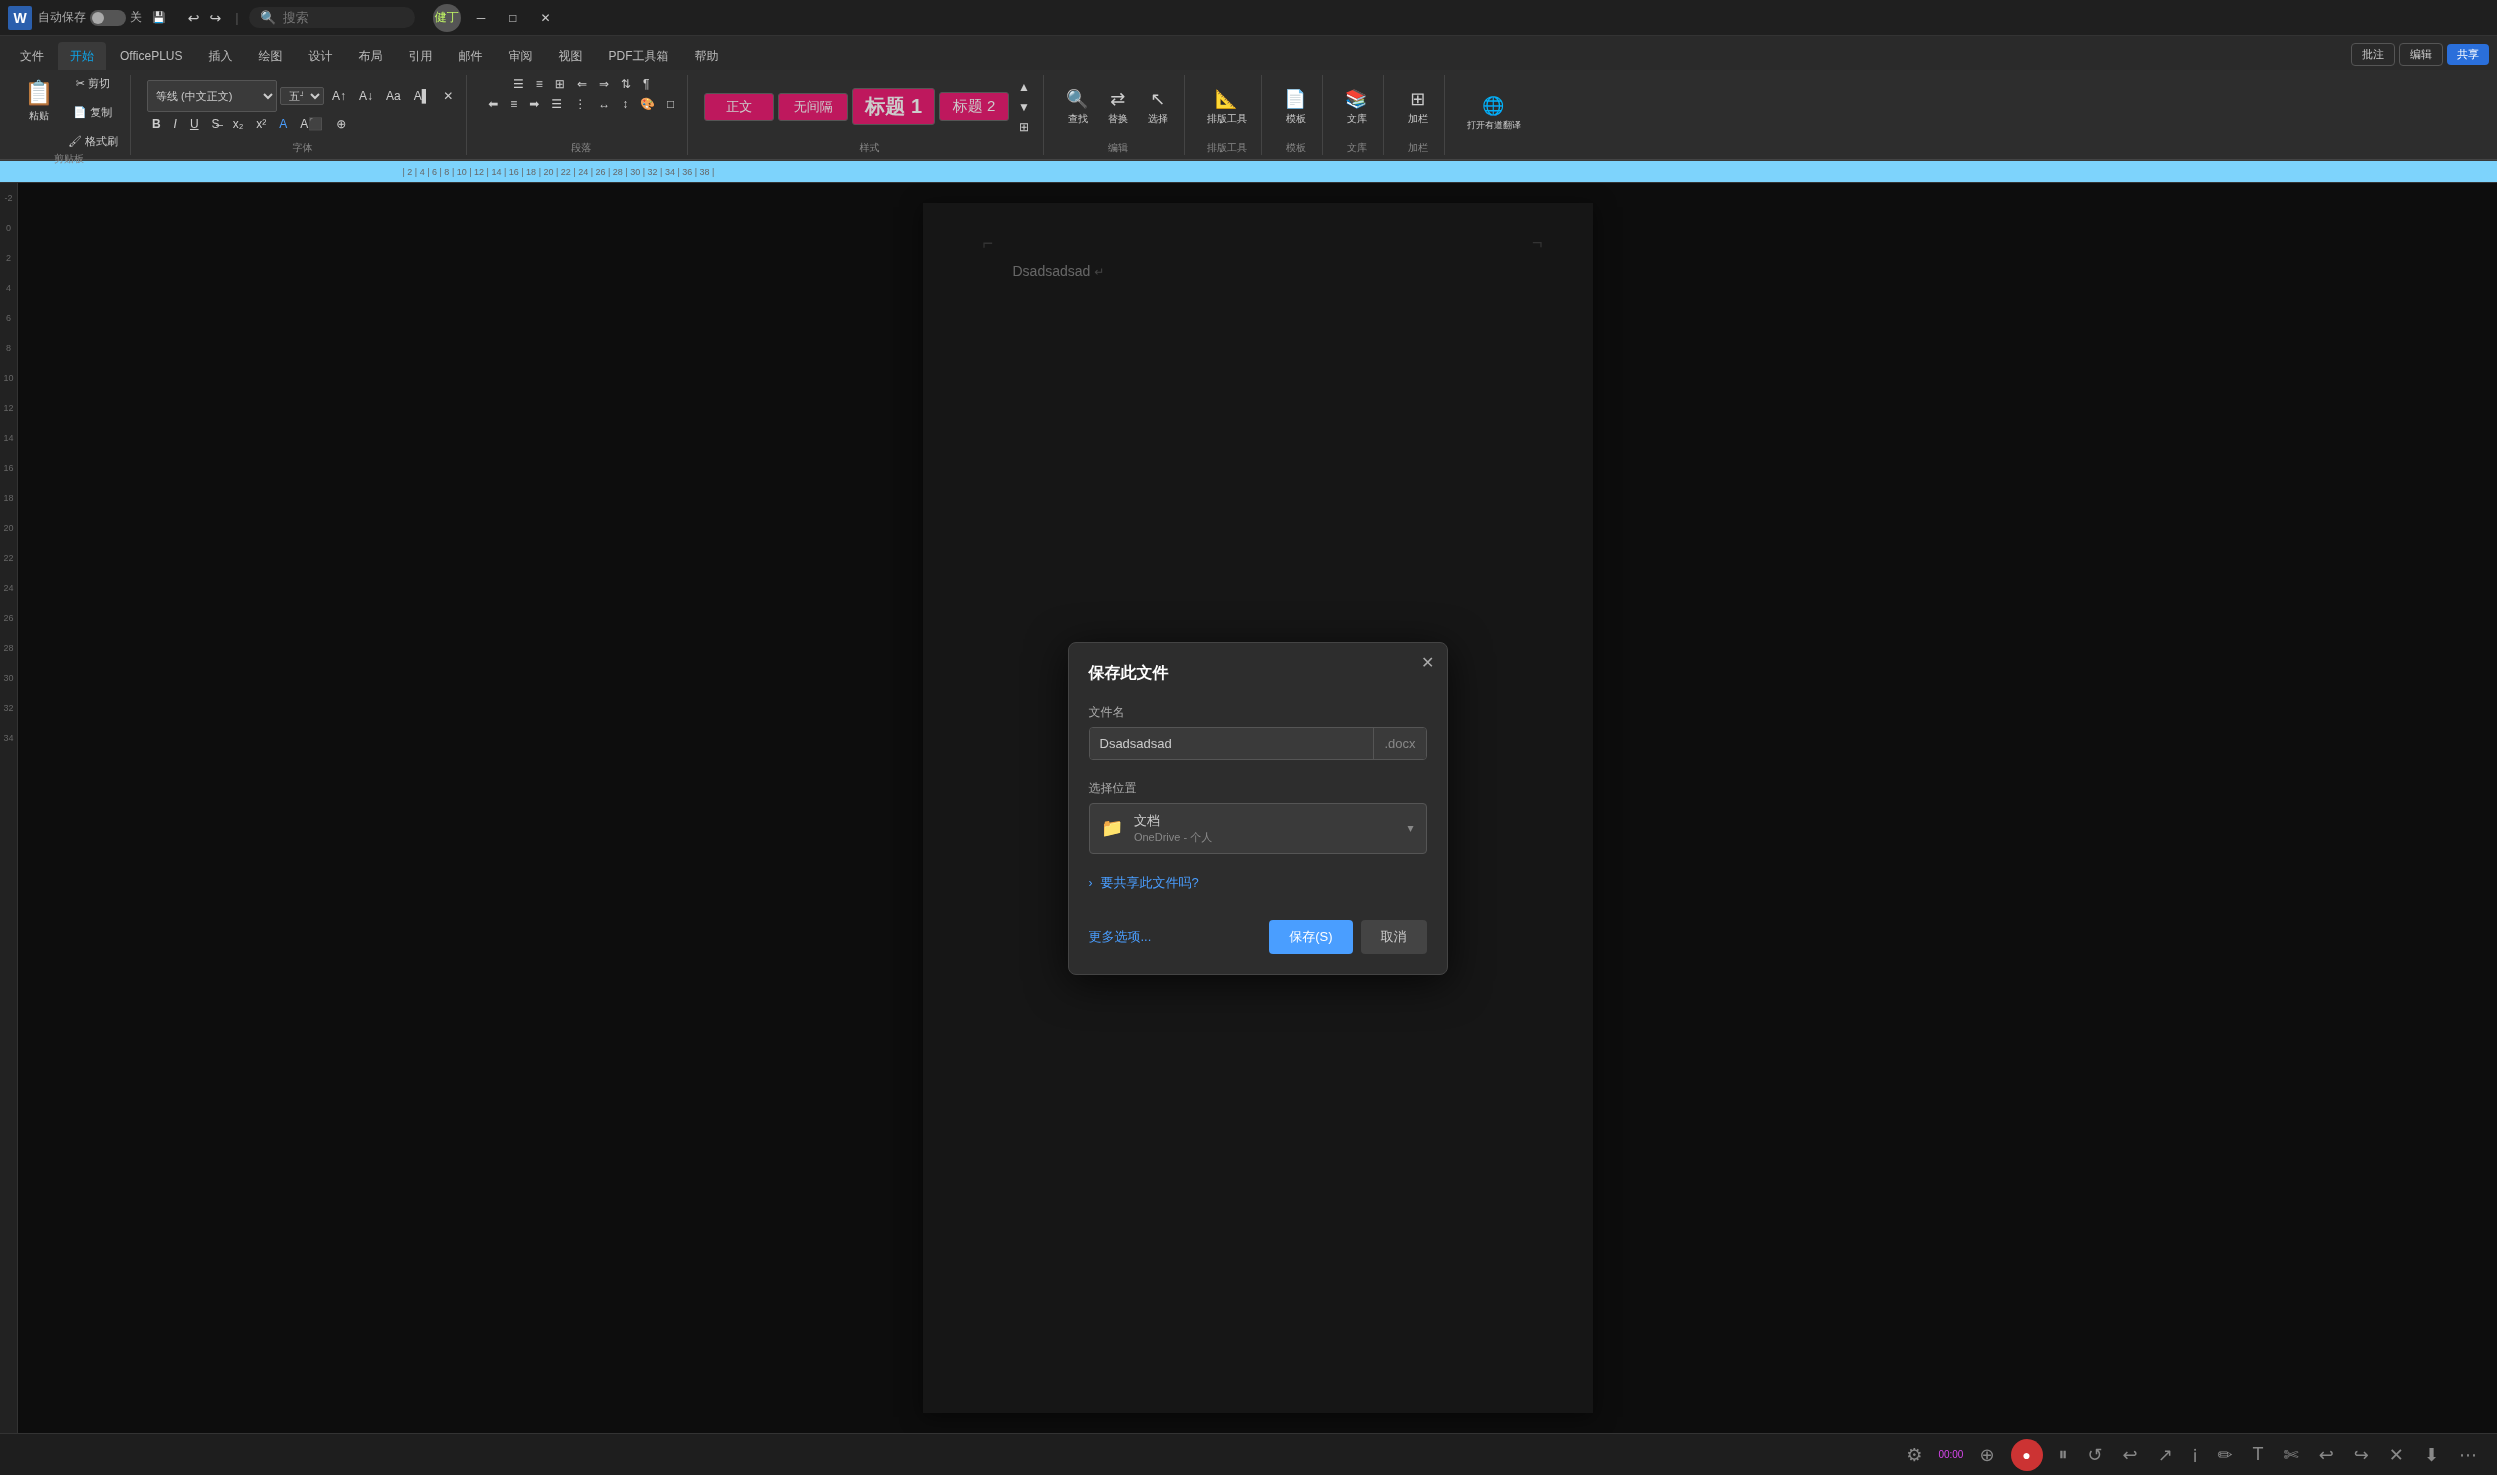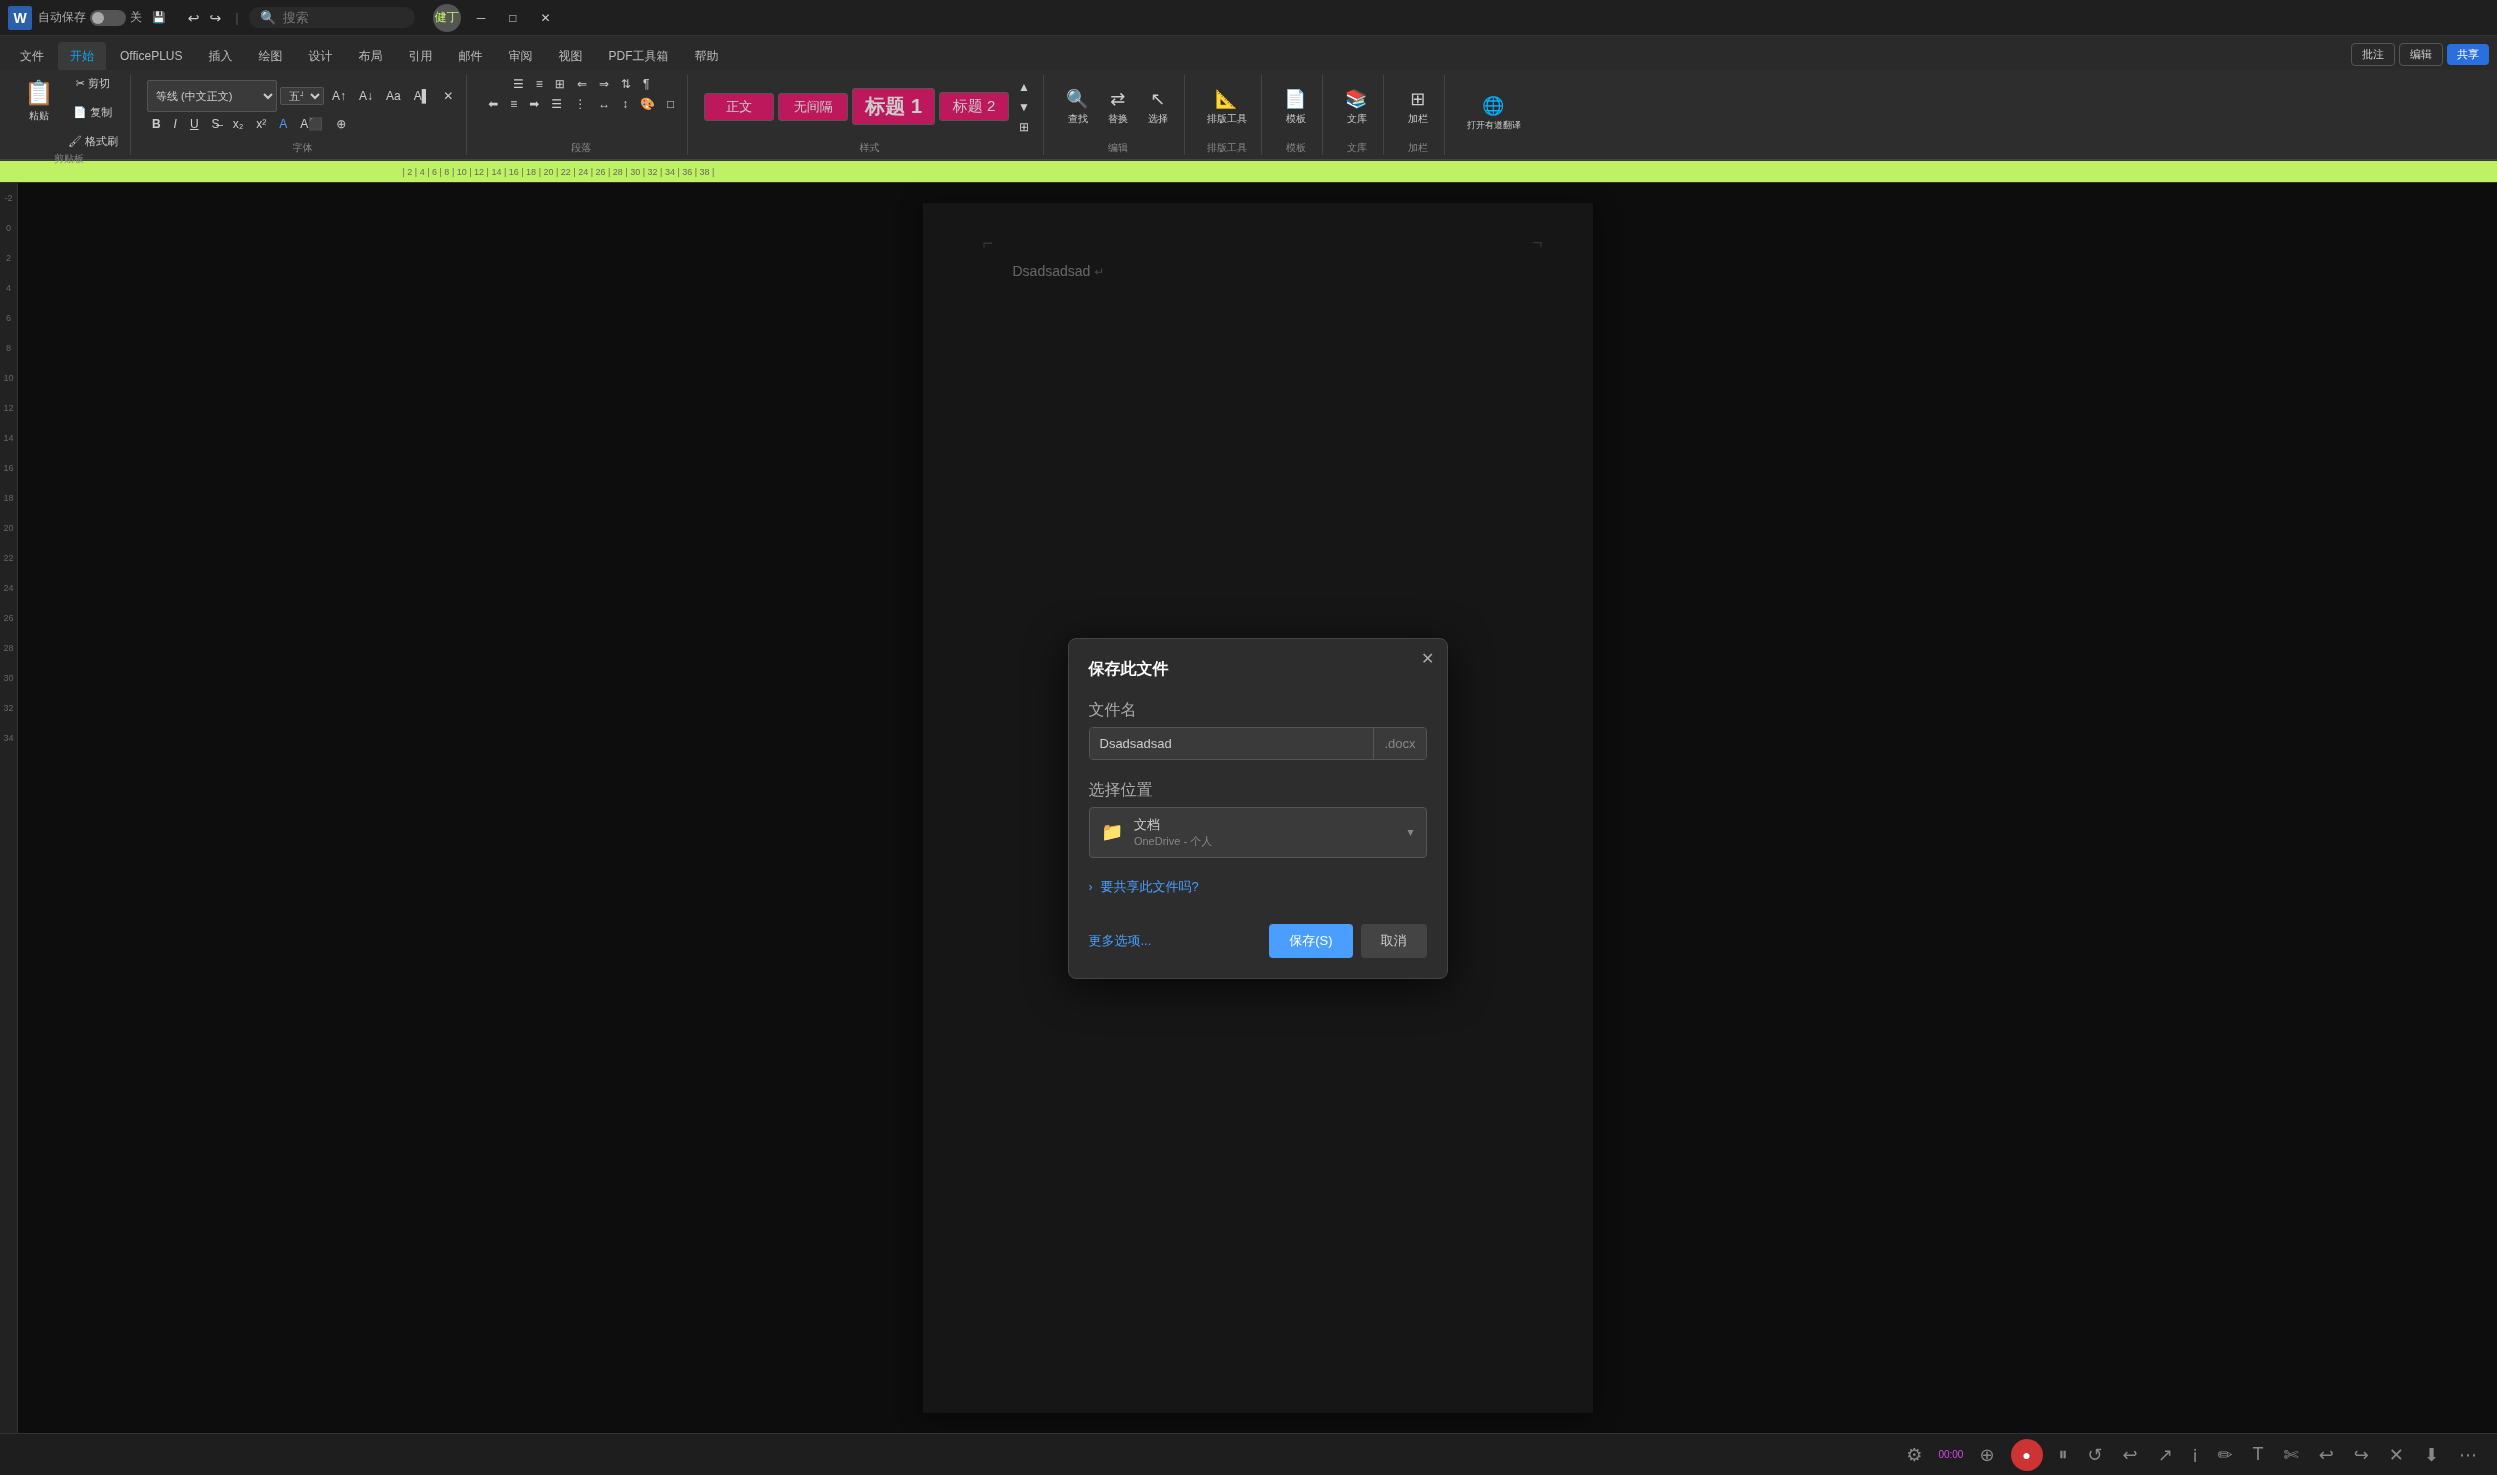--- a/index.html
+++ b/index.html
@@ -152,21 +152,21 @@
     }
     .style-item {
       background: #be185d; border: 1px solid #555; border-radius: 3px;
       padding: 4px 12px; cursor: pointer; font-size: 13px; color: #ccc;
       min-width: 70px; text-align: center;
     }
     .style-item.bold-style { font-size: 20px; font-weight: bold; }
 
     
     #ruler {
-      background: #bef264;
+      background: #7dd3fc;
       height: 22px;
       border-bottom: 1px solid #333;
       display: flex; align-items: center;
       padding-left: 395px;
       font-size: 10px; color: #666;
       overflow: hidden;
     }
     #doc-page {
       background: #2d2d2d;
       width: 670px;
@@ -211,21 +211,21 @@
       position: relative;
     }
     #save-dialog .dialog-title {
       font-size: 16px; color: #fff; font-weight: bold; margin-bottom: 20px;
     }
     #save-dialog .dialog-close {
       position: absolute; top: 10px; right: 12px;
       background: none; border: none; color: #aaa; font-size: 16px; cursor: pointer;
     }
     .field-label {
-      font-size: 16px; color: #aaa; margin-bottom: 6px; margin-top: 20px;
+      font-size: 12px; color: #aaa; margin-bottom: 6px; margin-top: 20px;
     }
     .filename-row {
       display: flex; align-items: center; gap: 0;
       border: 1px solid #555; border-radius: 4px; overflow: hidden;
       margin-bottom: 16px;
     }
     .filename-row input {
       flex: 1; background: #3a3a3a; border: none; color: #ccc;
       padding: 8px 10px; font-size: 13px; outline: none;
     }

